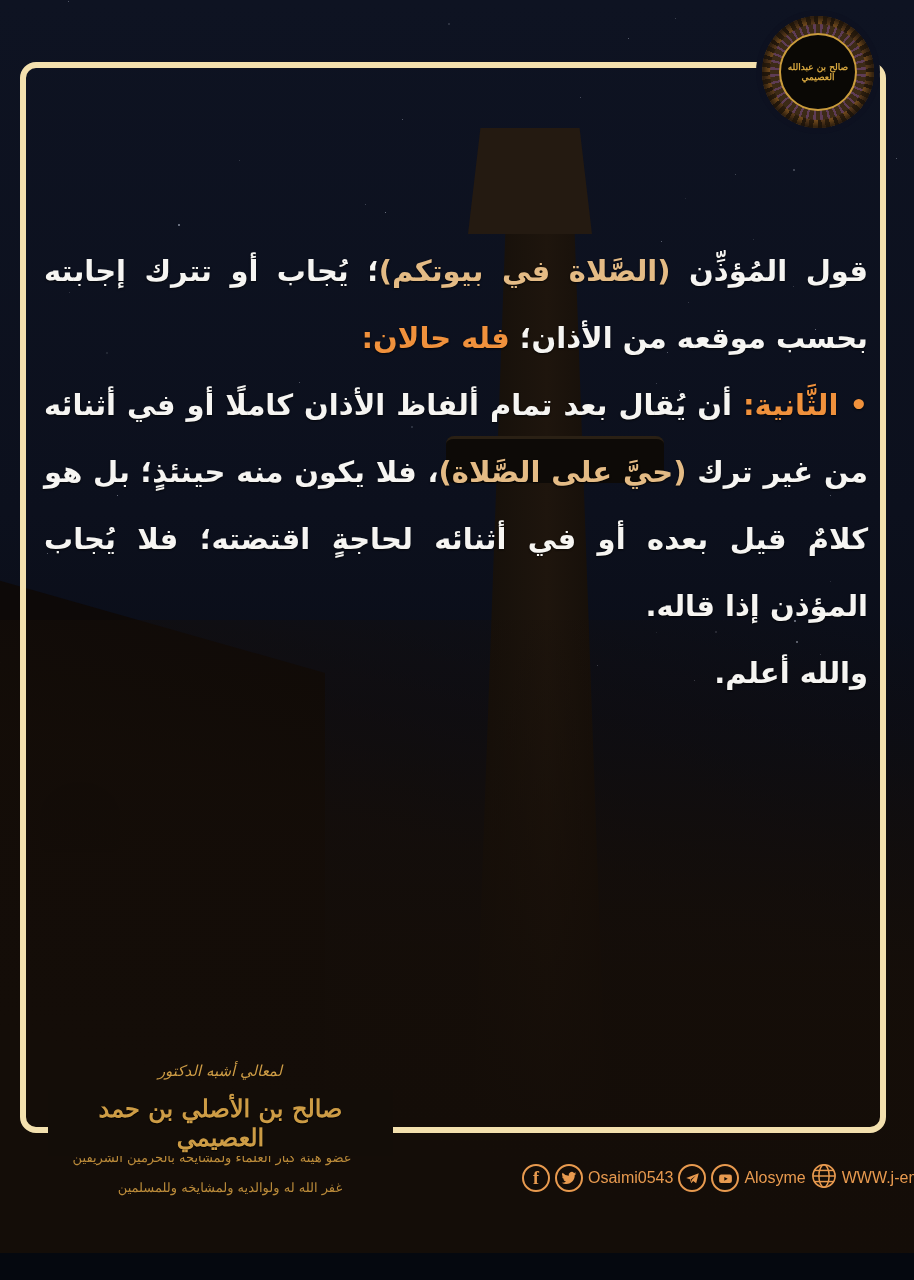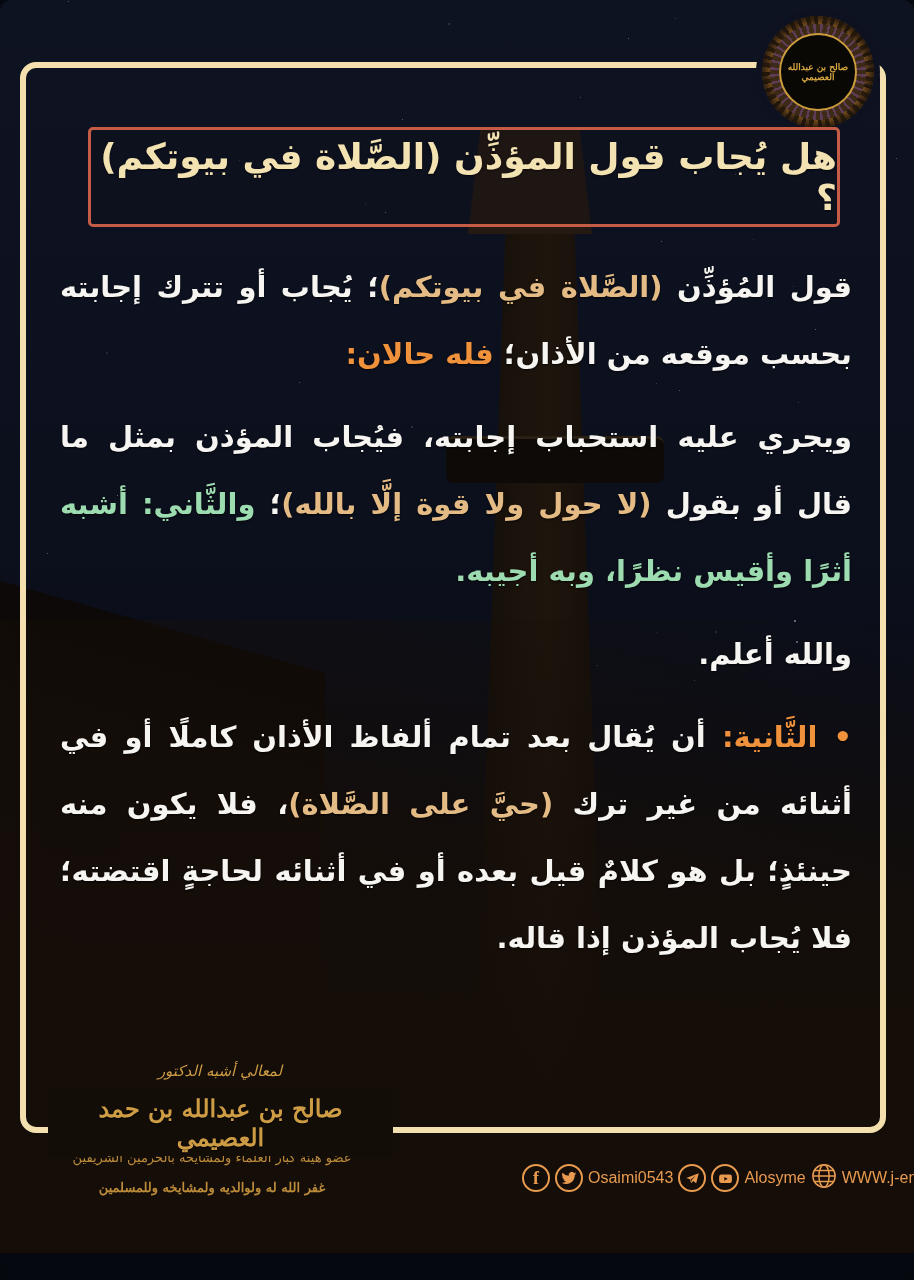--- a/index.html
+++ b/index.html
@@ -1,20 +1,19 @@
 <!DOCTYPE html>
 <html lang="ar" style="--sky: #0d1120; --frame-cream: #f3e0ae; --title-border: #c65c45; --title-text: #f4e3b2; --body-white: #f6f5f2; --accent-orange: #f0913c; --accent-gold: #e4bb85; --accent-green: #9cdcb0; --signature-gold: #cd9c45; --social-orange: #e89a4f;"><head>
 <meta charset="utf-8">
 <style>
   html,body{margin:0;padding:0;background:#05080f;}
   .poster{
     position:relative;width:914px;height:1280px;overflow:hidden;
     background:var(--sky,#0d1120);
     font-family:"DejaVu Sans",sans-serif;
-    border-radius:12px;
   }
   
   .sky{position:absolute;inset:0;background:linear-gradient(180deg,#0e1322 0%,#0c101d 40%,#0a0d17 58%,#120d09 80%,#120c07 95%);}
   .star{position:absolute;width:2px;height:2px;border-radius:50%;background:#cfd6e6;}
   .minaret-lantern{position:absolute;left:468px;top:128px;width:124px;height:106px;background:#241a11;clip-path:polygon(10% 0,90% 0,100% 100%,0 100%);border-radius:6px 6px 0 0;}
   .minaret-shaft{position:absolute;left:468px;top:230px;width:144px;height:880px;background:linear-gradient(to right,#130e09,#1e150d 55%,#130d08);clip-path:polygon(26% 0,74% 0,96% 100%,4% 100%);}
   .minaret-balcony{position:absolute;left:446px;top:436px;width:218px;height:44px;background:#0d0a07;border-top:3px solid #2a2014;border-radius:8px;}
   .rooftop{position:absolute;left:-20px;top:575px;width:345px;height:700px;background:#0e0906;clip-path:polygon(0 0,100% 14%,100% 100%,0 100%);opacity:.92;}
   .dome{position:absolute;left:40px;top:782px;width:80px;height:70px;background:#0a0705;border-radius:50% 50% 10% 10%;opacity:.7;}
   .ground{position:absolute;left:0;top:620px;width:914px;height:633px;background:linear-gradient(195deg,rgba(21,14,8,0) 0%,rgba(22,14,8,.7) 40%,#140d08 75%);}
@@ -32,34 +31,34 @@
   .emblem .seal{position:absolute;left:17px;top:17px;width:78px;height:78px;border-radius:50%;background:#0a0805;border:2px solid #c99b3c;
     display:flex;align-items:center;justify-content:center;text-align:center;
     color:#d4a53f;font-size:9px;font-weight:bold;line-height:1.15;font-family:"DejaVu Serif",serif;padding:6px;box-sizing:border-box;}
   
   .title-box{position:absolute;left:88px;top:127px;width:746px;height:94px;border:3px solid var(--title-border,#c65c45);border-radius:5px;
     background:rgba(16,14,24,.28);display:flex;align-items:center;justify-content:center;}
   .title-box h1{margin:0;font-size:36px;font-weight:bold;color:var(--title-text,#f4e3b2);letter-spacing:0;text-shadow:0 1px 2px rgba(0,0,0,.6);}
   
   .body-text{position:absolute;right:46px;left:44px;top:238px;direction:rtl;text-align:justify;
     font-size:29px;font-weight:bold;line-height:67px;color:var(--body-white,#f6f5f2);}
-  .body-text p{margin:16px;text-shadow:0 1px 2px rgba(0,0,0,.7);}
+  .body-text p{margin:0;text-shadow:0 1px 2px rgba(0,0,0,.7);}
   .c-white{color:var(--body-white,#f6f5f2);}
   .c-orange{color:var(--accent-orange,#f0913c);}
   .c-gold{color:var(--accent-gold,#e4bb85);}
   .c-green{color:var(--accent-green,#9cdcb0);}
   
   .sig-honorific{position:absolute;left:120px;top:1062px;width:200px;text-align:center;direction:rtl;
     color:var(--signature-gold,#cd9c45);font-size:15px;font-family:"DejaVu Serif",serif;font-style:italic;}
   .sig-name{position:absolute;left:48px;top:1090px;width:345px;text-align:center;direction:rtl;background:#130d08;padding:4px 6px;box-sizing:border-box;
     color:var(--signature-gold,#cd9c45);font-size:24px;font-weight:bold;font-family:"DejaVu Serif",serif;text-shadow:0 1px 1px #000;z-index:3;}
   .sig-role{position:absolute;left:62px;top:1150px;width:300px;text-align:center;direction:rtl;
     color:#bb8b3a;font-size:13px;font-family:"DejaVu Serif",serif;}
-  .sig-dua{position:absolute;left:62px;top:1180px;width:300px;text-align:center;direction:rtl;
-    color:#bb8b3a;font-size:13px;font-family:"DejaVu Serif",serif;font-weight:bold;}
+  .sig-dua{position:absolute;left:80px;top:1180px;width:300px;text-align:center;direction:rtl;
+    color:#bb8b3a;font-size:13px;font-family:"DejaVu Serif",serif;}
   
   .social{position:absolute;left:522px;top:1158px;width:385px;height:40px;display:flex;align-items:center;gap:5px;
     color:var(--social-orange,#e89a4f);font-size:16px;font-family:"Liberation Sans",sans-serif;}
   .icon-circle{width:28px;height:28px;border:2px solid var(--social-orange,#e89a4f);border-radius:50%;
     display:flex;align-items:center;justify-content:center;flex:0 0 auto;box-sizing:border-box;}
   .icon-circle svg{display:block;}
   .fb-f{font-family:"Liberation Serif",serif;font-weight:bold;font-size:18px;line-height:1;color:var(--social-orange,#e89a4f);}
   .social .label{white-space:nowrap;}
   .globe svg{width:26px;height:26px;}
 </style>
@@ -129,33 +128,29 @@
 
   <div class="frame"></div>
 
   <div class="emblem">
     <div class="backdrop"></div>
     <div class="lace"></div>
     <div class="lace2"></div>
     <div class="seal">صالح بن عبدالله العصيمي</div>
   </div>
 
-  <div class="title-box">
-    <h1 dir="rtl">هل يُجاب قول المؤذِّن (الصَّلاة في بيوتكم) ؟</h1>
-  </div>
 
   <div class="body-text">
       <p><span class="c-white">قول المُؤذِّن </span><span class="c-gold">(الصَّلاة في بيوتكم)</span><span class="c-white">؛ يُجاب أو تترك إجابته بحسب موقعه من الأذان؛ </span><span class="c-orange">فله حالان:</span></p>
-      <p><span class="c-white">ويجري عليه استحباب إجابته، فيُجاب المؤذن بمثل ما قال أو بقول </span><span class="c-gold">(لا حول ولا قوة إلَّا بالله)</span><span class="c-white">؛ </span><span class="c-green">والثَّاني: أشبه أثرًا وأقيس نظرًا، وبه أجيبه.</span></p>
+      <p><span class="c-orange">• الثَّانية: </span><span class="c-white">أن يُقال بعد تمام ألفاظ الأذان كاملًا أو في أثنائه من غير ترك </span><span class="c-gold">(حيَّ على الصَّلاة)</span><span class="c-white">، فلا يكون منه حينئذٍ؛ بل هو كلامٌ قيل بعده أو في أثنائه لحاجةٍ اقتضته؛ فلا يُجاب المؤذن إذا قاله.</span></p>
       <p><span class="c-white">والله أعلم.</span></p>
-      <p><span class="c-orange">• الثَّانية: </span><span class="c-white">أن يُقال بعد تمام ألفاظ الأذان كاملًا أو في أثنائه من غير ترك </span><span class="c-gold">(حيَّ على الصَّلاة)</span><span class="c-white">، فلا يكون منه حينئذٍ؛ بل هو كلامٌ قيل بعده أو في أثنائه لحاجةٍ اقتضته؛ فلا يُجاب المؤذن إذا قاله.</span></p>
     </div>
 
   <div class="sig-honorific">لمعالي أشبه الدكتور</div>
-  <div class="sig-name">صالح بن عبدالله بن حمد العصيمي</div>
+  <div class="sig-name">صالح بن الأصلي بن حمد العصيمي</div>
   <div class="sig-role">عضو هيئة كبار العلماء ولمشايخه بالحرمين الشريفين</div>
   <div class="sig-dua">غفر الله له ولوالديه ولمشايخه وللمسلمين</div>
 
   <div class="social">
     <span class="icon-circle">
         <span class="fb-f">f</span>
       </span>
     <span class="icon-circle">
       <svg width="16" height="16" viewBox="0 0 24 24" fill="#e89a4f">
           <path d="M23 5.1c-.8.4-1.7.7-2.6.8a4.6 4.6 0 0 0 2-2.5c-.9.5-1.9.9-2.9 1.1a4.5 4.5 0 0 0-7.8 4.1A12.9 12.9 0 0 1 2.3 4a4.5 4.5 0 0 0 1.4 6 4.4 4.4 0 0 1-2-.6v.1c0 2.2 1.5 4 3.6 4.4-.7.2-1.4.2-2 .1a4.5 4.5 0 0 0 4.2 3.1A9 9 0 0 1 .9 19a12.7 12.7 0 0 0 6.9 2c8.3 0 12.8-6.9 12.8-12.8v-.6c.9-.6 1.6-1.4 2.4-2.5z"></path>

